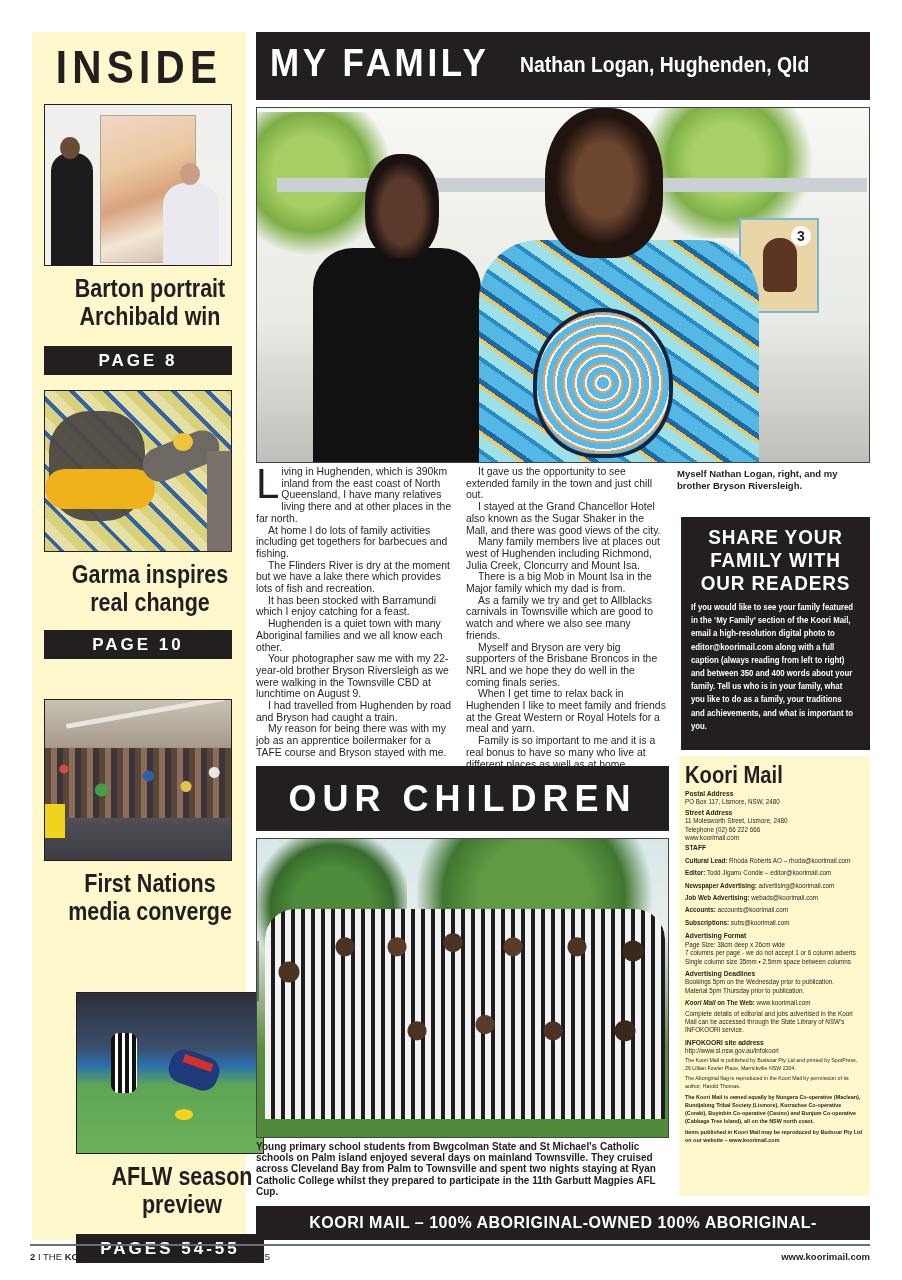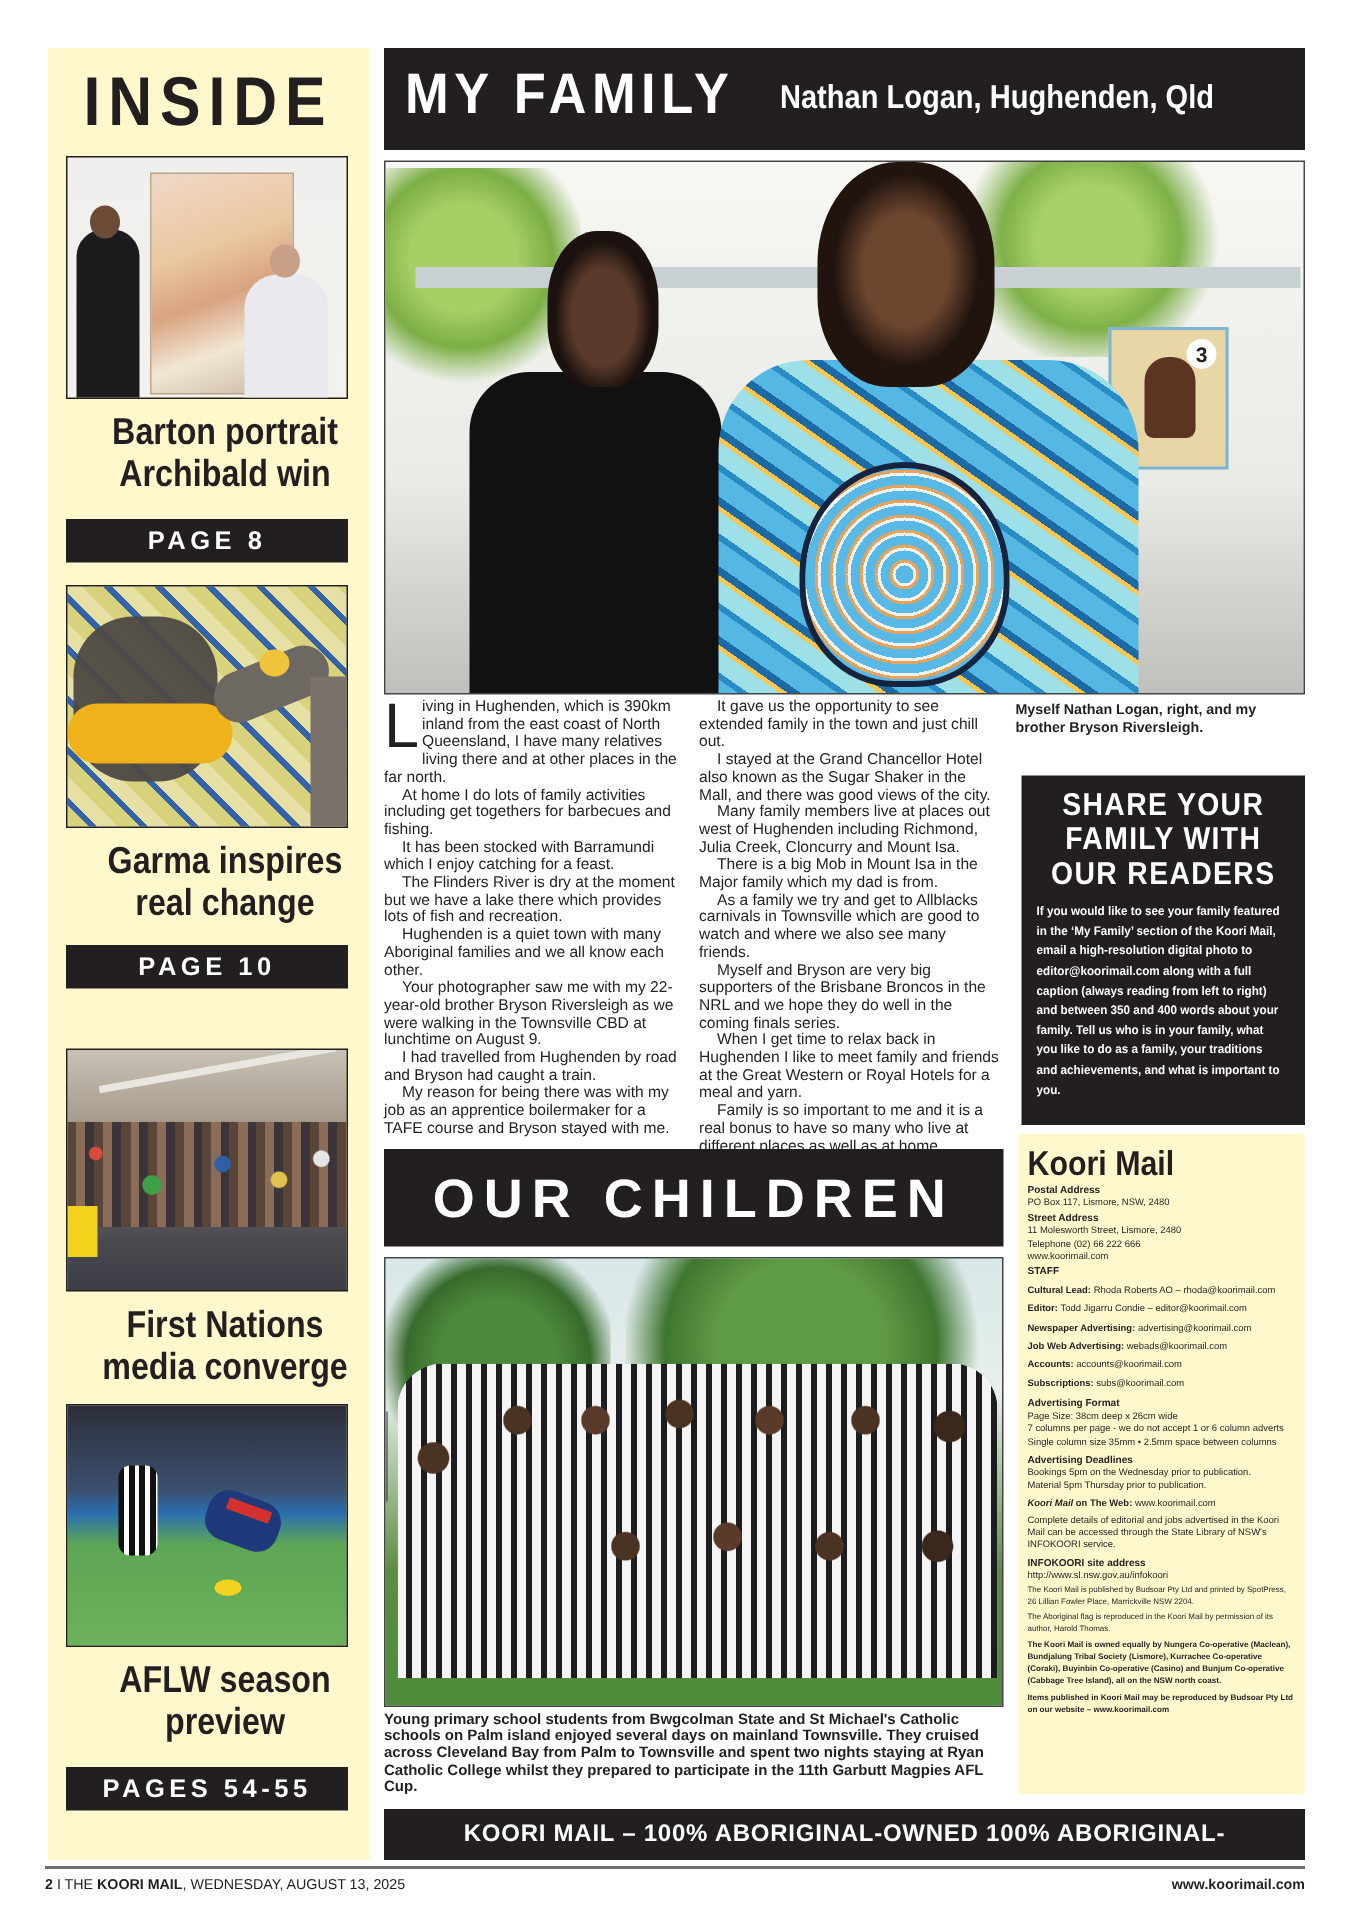--- a/index.html
+++ b/index.html
@@ -140,21 +140,21 @@
       <div class="beam"></div>
         <div class="crowd"></div>
         <div class="sign"></div>
     </div>
     <div class="headline">
       <div>First Nations</div>
       <div>media converge</div>
     </div>
   </div>
 
-  <div class="teaser" style="top:904px;">
+  <div class="teaser" style="top:960px;margin-left:32px;">
     <div class="photo ph-aflw">
       <div class="p1"></div>
         <div class="p2"></div>
         <div class="stripe"></div>
         <div class="ball"></div>
     </div>
     <div class="headline">
       <div>AFLW season</div>
       <div>preview</div>
     </div>
@@ -178,22 +178,22 @@
   <div class="left-person"></div>
     <div class="left-head"></div>
   <div class="right-person"></div>
     <div class="turtle"></div>
     <div class="right-head"></div>
 </div>
 
 <div class="article col1">
   <p class="first"><span class="dropcap">L</span><span>iving in Hughenden, which is 390km inland from the east coast of North Queensland, I have many relatives living there and at other places in the far north.</span></p>
   <p>At home I do lots of family activities including get togethers for barbecues and fishing.</p>
+  <p>The Flinders River is dry at the moment but we have a lake there which provides lots of fish and recreation.</p>
   <p>It has been stocked with Barramundi which I enjoy catching for a feast.</p>
-  <p>The Flinders River is dry at the moment but we have a lake there which provides lots of fish and recreation.</p>
   <p>Hughenden is a quiet town with many Aboriginal families and we all know each other.</p>
   <p>Your photographer saw me with my 22-year-old brother Bryson Riversleigh as we were walking in the Townsville CBD at lunchtime on August 9.</p>
   <p>I had travelled from Hughenden by road and Bryson had caught a train.</p>
   <p>My reason for being there was with my job as an apprentice boilermaker for a TAFE course and Bryson stayed with me.</p>
 </div>
 
 <div class="article col2">
   <p>It gave us the opportunity to see extended family in the town and just chill out.</p>
   <p>I stayed at the Grand Chancellor Hotel also known as the Sugar Shaker in the Mall, and there was good views of the city.</p>
   <p>Many family members live at places out west of Hughenden including Richmond, Julia Creek, Cloncurry and Mount Isa.</p>

